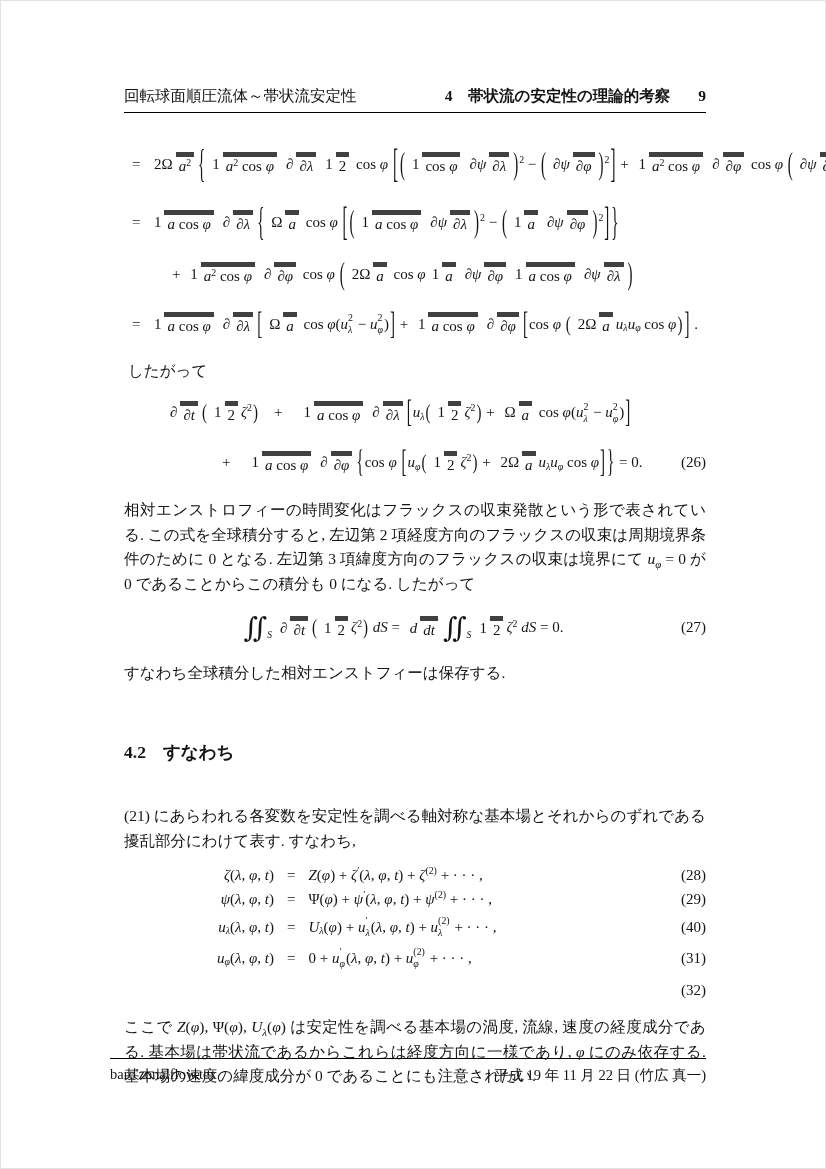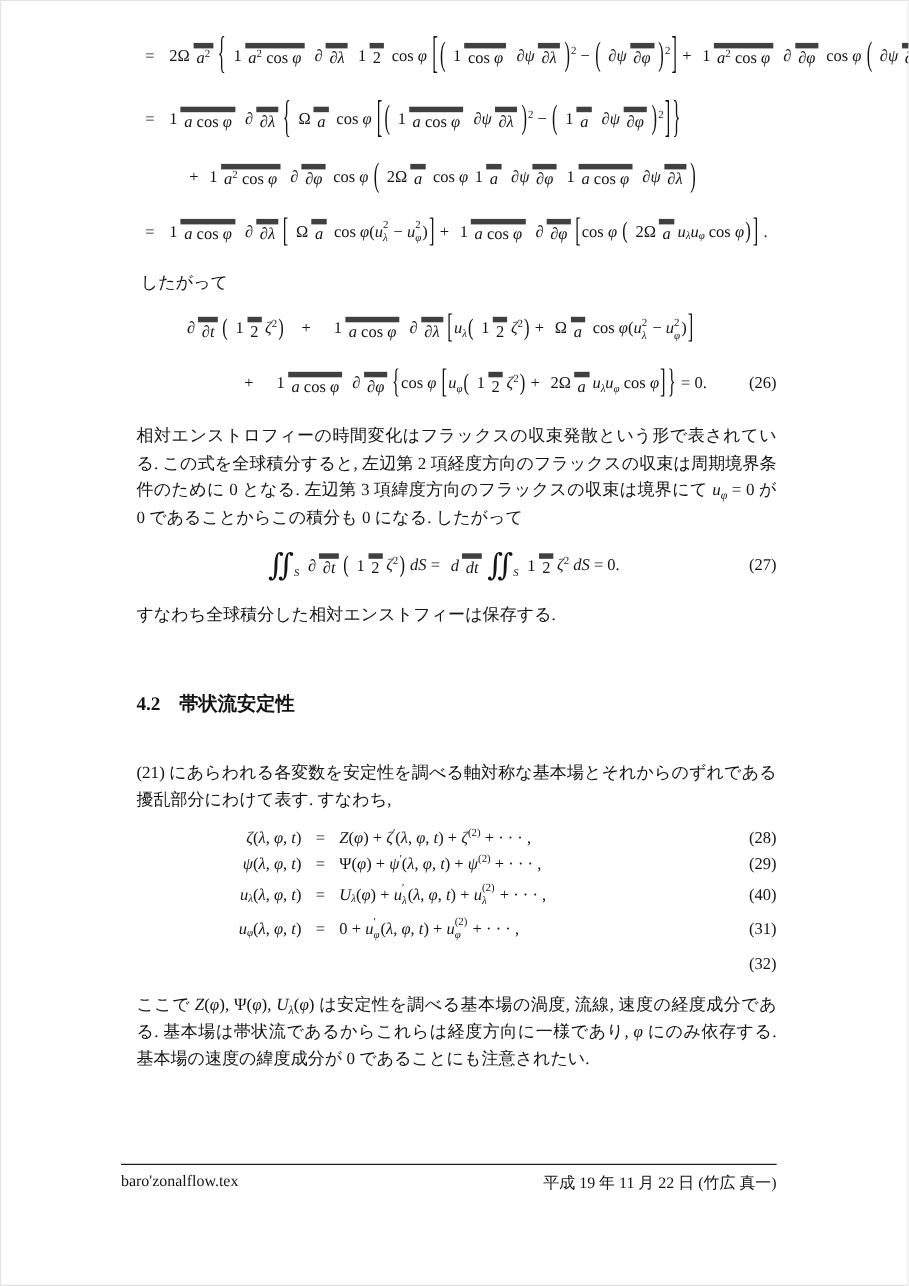--- a/index.html
+++ b/index.html
@@ -53,20 +53,25 @@
   
   .footer{position:absolute;left:110px;right:120px;top:1058px;border-top:1.2px solid #000;
     padding-top:7px;display:flex;justify-content:space-between;font-size:14.5px;}
 </style>
 </head>
 <body>
 
 <div class="page">
   <div class="content">
 
+    <div class="header">
+      <span class="left">回転球面順圧流体～帯状流安定性</span>
+      <span class="sec">4　帯状流の安定性の理論的考察</span>
+      <span class="pno">9</span>
+    </div>
 
     <div class="eq" style="margin-top:24px;">
       <div class="eqrow" style="min-height:54px;padding-left:8px;">
         <span class="eqline"><span class="mo">= </span><span class="frac"><span class="num"><span class="mo">2Ω</span></span><span class="den"><span class="mi">a</span><span class="sup"><span class="mo">2</span></span></span></span><span class="big s4">{</span><span class="frac"><span class="num"><span class="mo">1</span></span><span class="den"><span class="mi">a</span><span class="sup"><span class="mo">2</span></span><span class="mo"> cos </span><span class="mi">φ</span></span></span><span class="frac"><span class="num"><span class="mi">∂</span></span><span class="den"><span class="mi">∂λ</span></span></span><span class="frac"><span class="num"><span class="mo">1</span></span><span class="den"><span class="mo">2</span></span></span><span class="mo"> cos </span><span class="mi">φ</span><span class="mo"> </span><span class="big s4">[</span><span class="big s3">(</span><span class="frac"><span class="num"><span class="mo">1</span></span><span class="den"><span class="mo">cos </span><span class="mi">φ</span></span></span><span class="frac"><span class="num"><span class="mi">∂ψ</span></span><span class="den"><span class="mi">∂λ</span></span></span><span class="big s3">)</span><span class="sup"><span class="mo">2</span></span><span class="mo"> − </span><span class="big s3">(</span><span class="frac"><span class="num"><span class="mi">∂ψ</span></span><span class="den"><span class="mi">∂φ</span></span></span><span class="big s3">)</span><span class="sup"><span class="mo">2</span></span><span class="big s4">]</span><span class="mo"> + </span><span class="frac"><span class="num"><span class="mo">1</span></span><span class="den"><span class="mi">a</span><span class="sup"><span class="mo">2</span></span><span class="mo"> cos </span><span class="mi">φ</span></span></span><span class="frac"><span class="num"><span class="mi">∂</span></span><span class="den"><span class="mi">∂φ</span></span></span><span class="mo"> cos </span><span class="mi">φ</span><span class="mo"> </span><span class="big s3">(</span><span class="frac"><span class="num"><span class="mi">∂ψ</span></span><span class="den"><span class="mi">∂φ</span></span></span><span class="frac"><span class="num"><span class="mi">∂ψ</span></span><span class="den"><span class="mi">∂λ</span></span></span><span class="big s3">)</span><span class="big s4">}</span></span>
       </div>
       <div class="eqrow" style="min-height:54px;padding-left:8px;margin-top:4px;">
         <span class="eqline"><span class="mo">= </span><span class="frac"><span class="num"><span class="mo">1</span></span><span class="den"><span class="mi">a</span><span class="mo"> cos </span><span class="mi">φ</span></span></span><span class="frac"><span class="num"><span class="mi">∂</span></span><span class="den"><span class="mi">∂λ</span></span></span><span class="big s4">{</span><span class="frac"><span class="num"><span class="mo">Ω</span></span><span class="den"><span class="mi">a</span></span></span><span class="mo"> cos </span><span class="mi">φ</span><span class="mo"> </span><span class="big s4">[</span><span class="big s3">(</span><span class="frac"><span class="num"><span class="mo">1</span></span><span class="den"><span class="mi">a</span><span class="mo"> cos </span><span class="mi">φ</span></span></span><span class="frac"><span class="num"><span class="mi">∂ψ</span></span><span class="den"><span class="mi">∂λ</span></span></span><span class="big s3">)</span><span class="sup"><span class="mo">2</span></span><span class="mo"> − </span><span class="big s3">(</span><span class="frac"><span class="num"><span class="mo">1</span></span><span class="den"><span class="mi">a</span></span></span><span class="frac"><span class="num"><span class="mi">∂ψ</span></span><span class="den"><span class="mi">∂φ</span></span></span><span class="big s3">)</span><span class="sup"><span class="mo">2</span></span><span class="big s4">]</span><span class="big s4">}</span></span>
       </div>
       <div class="eqrow" style="min-height:50px;padding-left:48px;">
         <span class="eqline"><span class="mo">+ </span><span class="frac"><span class="num"><span class="mo">1</span></span><span class="den"><span class="mi">a</span><span class="sup"><span class="mo">2</span></span><span class="mo"> cos </span><span class="mi">φ</span></span></span><span class="frac"><span class="num"><span class="mi">∂</span></span><span class="den"><span class="mi">∂φ</span></span></span><span class="mo"> cos </span><span class="mi">φ</span><span class="mo"> </span><span class="big s3">(</span><span class="frac"><span class="num"><span class="mo">2Ω</span></span><span class="den"><span class="mi">a</span></span></span><span class="mo"> cos </span><span class="mi">φ</span><span class="frac"><span class="num"><span class="mo">1</span></span><span class="den"><span class="mi">a</span></span></span><span class="frac"><span class="num"><span class="mi">∂ψ</span></span><span class="den"><span class="mi">∂φ</span></span></span><span class="frac"><span class="num"><span class="mo">1</span></span><span class="den"><span class="mi">a</span><span class="mo"> cos </span><span class="mi">φ</span></span></span><span class="frac"><span class="num"><span class="mi">∂ψ</span></span><span class="den"><span class="mi">∂λ</span></span></span><span class="big s3">)</span></span>
@@ -93,21 +98,21 @@
     <div class="eq" style="margin-top:8px;">
       <div class="eqrow" style="min-height:46px;">
         <span class="eqline center"><span class="intw"><span class="int">∬</span><span class="intsub"><span class="mi">S</span></span></span><span class="frac"><span class="num"><span class="mi">∂</span></span><span class="den"><span class="mi">∂t</span></span></span><span class="big s2">(</span><span class="frac"><span class="num"><span class="mo">1</span></span><span class="den"><span class="mo">2</span></span></span><span class="mi">ζ</span><span class="sup"><span class="mo">2</span></span><span class="big s2">)</span><span class="mo"> </span><span class="mi">dS</span><span class="mo"> = </span><span class="frac"><span class="num"><span class="mi">d</span></span><span class="den"><span class="mi">dt</span></span></span><span class="intw"><span class="int">∬</span><span class="intsub"><span class="mi">S</span></span></span><span class="frac"><span class="num"><span class="mo">1</span></span><span class="den"><span class="mo">2</span></span></span><span class="mi">ζ</span><span class="sup"><span class="mo">2</span></span><span class="mo"> </span><span class="mi">dS</span><span class="mo"> = 0.</span></span>
         <span class="tag">(27)</span>
       </div>
     </div>
 
     <div class="para" style="margin-top:10px;">すなわち全球積分した相対エンストフィーは保存する.</div>
 
     <div class="sheading">
-      <span>4.2</span><span class="st">帯状流安定性</span>
+      <span>4.2</span><span class="st">すなわち</span>
     </div>
 
     <div class="para">(21) にあらわれる各変数を安定性を調べる軸対称な基本場とそれからのずれである擾乱部分にわけて表す. すなわち,</div>
 
     <div class="eq" style="margin-top:14px;">
       <div class="srow">
         <span class="slhs"><span class="mi">ζ</span><span class="mo">(</span><span class="mi">λ</span><span class="mo">, </span><span class="mi">φ</span><span class="mo">, </span><span class="mi">t</span><span class="mo">)</span></span>
         <span class="srel">=</span>
         <span class="srhs"><span class="mi">Z</span><span class="mo">(</span><span class="mi">φ</span><span class="mo">) + </span><span class="mi">ζ</span><span class="sup"><span class="mo">′</span></span><span class="mo">(</span><span class="mi">λ</span><span class="mo">, </span><span class="mi">φ</span><span class="mo">, </span><span class="mi">t</span><span class="mo">) + </span><span class="mi">ζ</span><span class="sup"><span class="mo">(2)</span></span><span class="mo"> + · · · ,</span></span>
         <span class="tag">(28)</span>

